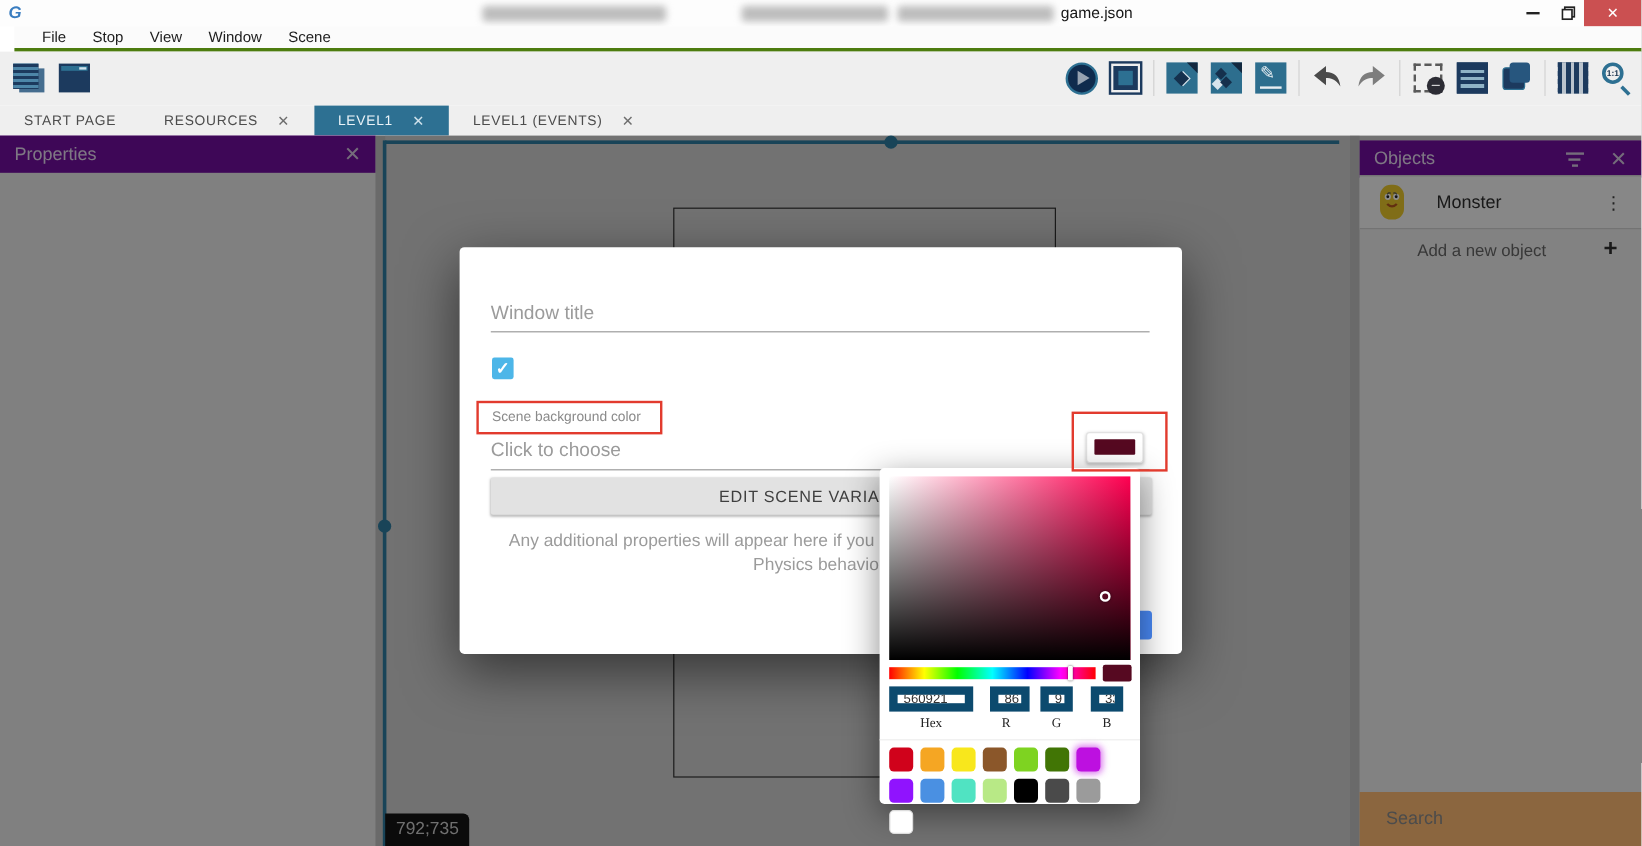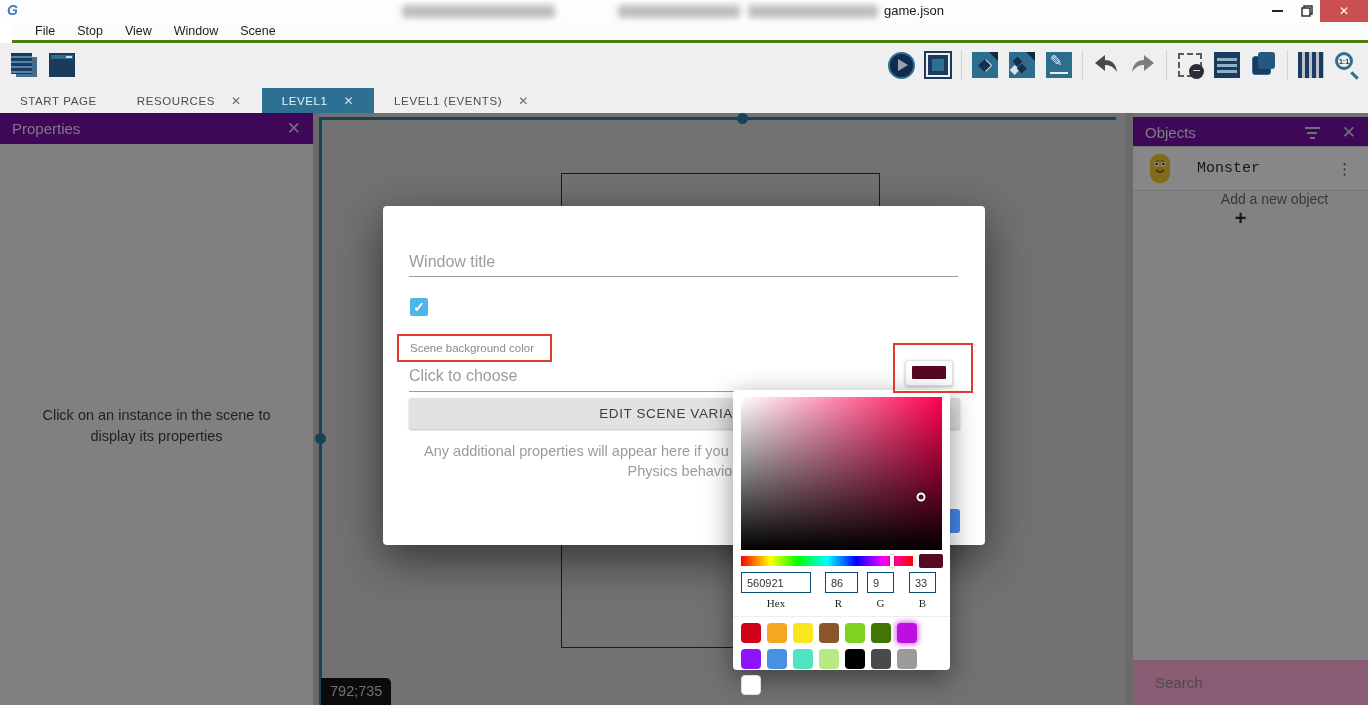--- a/index.html
+++ b/index.html
@@ -89,26 +89,26 @@
   .sel-hline { position:absolute; left:321px; top:4px; width:795px; height:3px; background:#2e7da0; }
   .sel-vline { position:absolute; left:319px; top:4px; width:3px; height:588px; background:#2e7da0; }
   .sel-dot { position:absolute; width:11px; height:11px; border-radius:50%; background:#2e7da0; }
   .coords-badge { position:absolute; left:321px; top:565px; height:27px; padding:0 9px; background:#141414;
                   color:#cccccc; font-size:14.5px; line-height:27px; border-radius:0 5px 0 0; }
 
   .objects-panel { position:absolute; left:1133px; top:4px; width:235px; height:588px; background:#ededed; }
   .obj-row { position:absolute; left:0; top:29px; width:235px; height:45px; background:#f6f6f6;
              border-top:1px solid #d2d2d2; border-bottom:1px solid #d2d2d2; display:flex; align-items:center; }
   .monster-svg { margin-left:16px; }
-  .obj-name { margin-left:26px; flex:1; font-size:15px; color:#2e2e2e;font-family:Liberation Mono, monospace; }
+  .obj-name { margin-left:26px; flex:1; font-size:15px; color:#2e2e2e; }
   .dots-icon { margin-right:16px; color:#3c3c3c; font-size:15px; letter-spacing:0; }
-  .add-row { position:absolute; left:0; top:74px; width:235px; height:33px; display:flex; align-items:center;flex-direction:column; }
+  .add-row { position:absolute; left:0; top:74px; width:235px; height:33px; display:flex; align-items:center; }
   .add-label { margin-left:48px; flex:1; font-size:14px; color:#666; }
   .plus-icon { margin-right:20px; font-size:20px; color:#2e2e2e; font-weight:bold; }
-  .search-row { position:absolute; left:0; bottom:0; width:235px; height:45px; background:#f9a8d4; display:flex; align-items:center; }
+  .search-row { position:absolute; left:0; bottom:0; width:235px; height:45px; background:#fdba74; display:flex; align-items:center; }
   .search-input { margin-left:22px; flex:1; border:none; outline:none; background:transparent; font-size:15px; color:#555;
                   font-family:"Liberation Sans",sans-serif; }
   .search-input::placeholder { color:#8a8a8a; }
   .search-glyph { margin-right:18px; }
 
   .overlay { position:absolute; left:0; top:113px; width:1368px; height:592px; background:rgba(0,0,0,0.45); z-index:5; }
 
   
   .dialog { position:absolute; left:383px; top:206px; width:602px; height:339px; background:#fff; border-radius:4px;
             box-shadow:0 14px 45px rgba(0,0,0,.55); z-index:10; }
@@ -133,21 +133,21 @@
             box-shadow:0 8px 28px rgba(0,0,0,.45); z-index:12; }
   .sat { position:absolute; left:8px; top:7px; width:201px; height:153px;
          background:linear-gradient(to top, #000, rgba(0,0,0,0)), linear-gradient(to right, #fff, hsl(341,100%,50%)); }
   .sat-cursor { position:absolute; width:9px; height:9px; border:2px solid #fff; border-radius:50%;
                 transform:translate(-50%,-50%); box-shadow:0 0 2px rgba(0,0,0,.7); }
   .hue { position:absolute; left:8px; top:166px; width:172px; height:10px;
          background:linear-gradient(to right,#f00 0%,#ff0 17%,#0f0 33%,#0ff 50%,#00f 67%,#f0f 83%,#f00 100%); }
   .hue-cursor { position:absolute; top:-1px; width:4px; height:12px; background:#fff; border-radius:1px;
                 transform:translateX(-50%); box-shadow:0 0 2px rgba(0,0,0,.7); }
   .preview { position:absolute; left:186px; top:164px; width:24px; height:14px; border-radius:2px; }
-  .pk-input { position:absolute; top:182px; height:21px; border:1px solid #0c4a6e; font-size:11px; color:#333;
+  .pk-input { position:absolute; top:182px; height:21px; border:7px solid #0c4a6e; font-size:11px; color:#333;
               padding-left:5px; font-family:"Liberation Sans",sans-serif; outline:none; }
   .pk-label { position:absolute; top:207px; font-family:"Liberation Serif", serif; font-size:11px; color:#222; text-align:center; }
   .pk-sep { position:absolute; left:0; right:0; top:226px; border-top:1px solid #eee; }
   .swatches { position:absolute; left:8px; top:233px; width:205px; display:flex; flex-wrap:wrap; }
   .preset { width:20px; height:20px; border-radius:4px; margin:0 6px 6px 0; }
   .preset.white { border:1px solid #ddd; }
   .preset.selected { box-shadow:0 0 5px 2px rgba(189,16,224,.55); }
 
   
   .ann { position:absolute; border:2px solid #e23b2e; z-index:20; }
@@ -280,21 +280,20 @@
       </div>
   </div>
 
   <div class="content">
 
     <div class="props-panel">
       <div class="panel-header" style="background:#720d9e;">
         <span class="panel-title">Properties</span>
         <span class="panel-x">✕</span>
       </div>
-      <div class="props-empty">Click on an instance in the scene to display its properties</div>
     </div>
 
     <div class="gutter" style="left:313px;"></div>
     <div class="gutter" style="left:1125px;"></div>
 
     <div class="game-window"></div>
     <div class="sel-hline" style="background: rgb(46, 125, 160);"></div>
     <div class="sel-vline" style="background: rgb(46, 125, 160);"></div>
     <div class="sel-dot" style="left: 737px; top: 0px; background: rgb(46, 125, 160);"></div>
     <div class="sel-dot" style="left: 315px; top: 320px; background: rgb(46, 125, 160);"></div>

